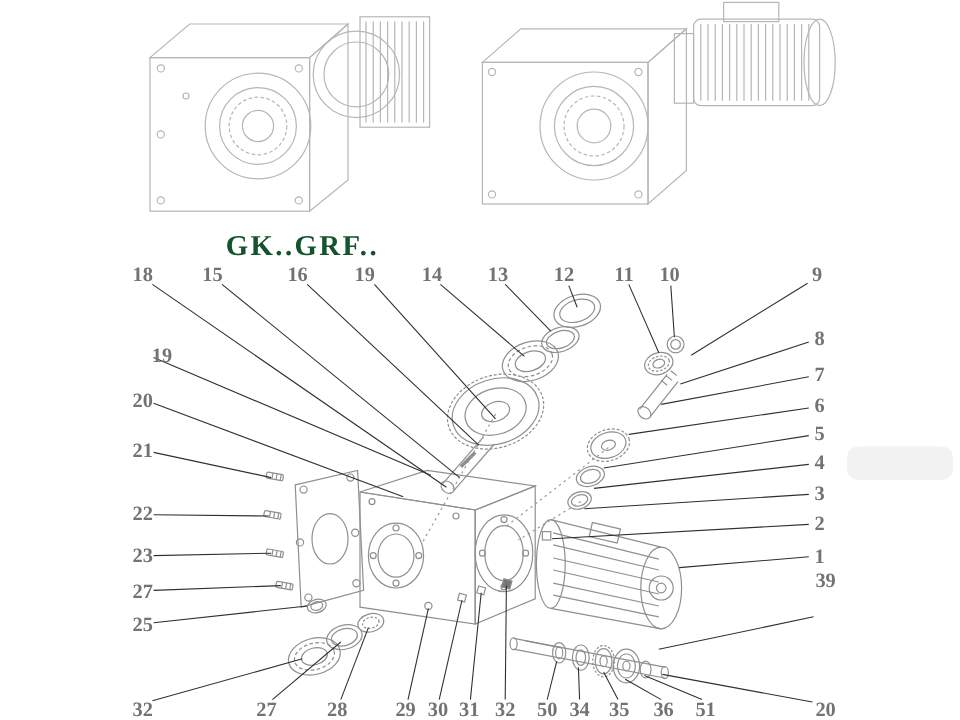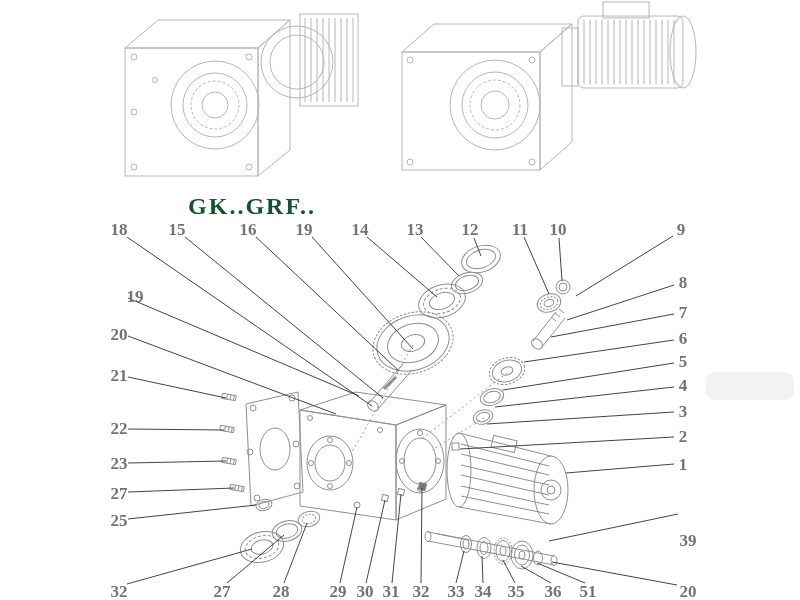--- a/index.html
+++ b/index.html
@@ -266,37 +266,37 @@
   <span class="num" style="left:681px;top:229px">9</span>
 
   <span class="num" style="left:683px;top:282px">8</span>
   <span class="num" style="left:683px;top:312px">7</span>
   <span class="num" style="left:683px;top:338px">6</span>
   <span class="num" style="left:683px;top:361px">5</span>
   <span class="num" style="left:683px;top:385px">4</span>
   <span class="num" style="left:683px;top:411px">3</span>
   <span class="num" style="left:683px;top:436px">2</span>
   <span class="num" style="left:683px;top:464px">1</span>
-  <span class="num" style="left:688px;top:540px">39</span>
+  <span class="num" style="left:688px;top:484px">39</span>
 
   <span class="num" style="left:135px;top:296px">19</span>
   <span class="num" style="left:119px;top:334px">20</span>
   <span class="num" style="left:119px;top:375px">21</span>
   <span class="num" style="left:119px;top:428px">22</span>
   <span class="num" style="left:119px;top:463px">23</span>
   <span class="num" style="left:119px;top:493px">27</span>
   <span class="num" style="left:119px;top:520px">25</span>
   <span class="num" style="left:119px;top:591px">32</span>
 
   <span class="num" style="left:222px;top:591px">27</span>
   <span class="num" style="left:281px;top:591px">28</span>
   <span class="num" style="left:338px;top:591px">29</span>
   <span class="num" style="left:365px;top:591px">30</span>
   <span class="num" style="left:391px;top:591px">31</span>
   <span class="num" style="left:421px;top:591px">32</span>
-  <span class="num" style="left:456px;top:591px">33</span>
+  <span class="num" style="left:456px;top:591px">50</span>
   <span class="num" style="left:483px;top:591px">34</span>
   <span class="num" style="left:516px;top:591px">35</span>
   <span class="num" style="left:553px;top:591px">36</span>
   <span class="num" style="left:588px;top:591px">51</span>
   <span class="num" style="left:688px;top:591px">20</span>
 
 </div>
 
 </body></html>

